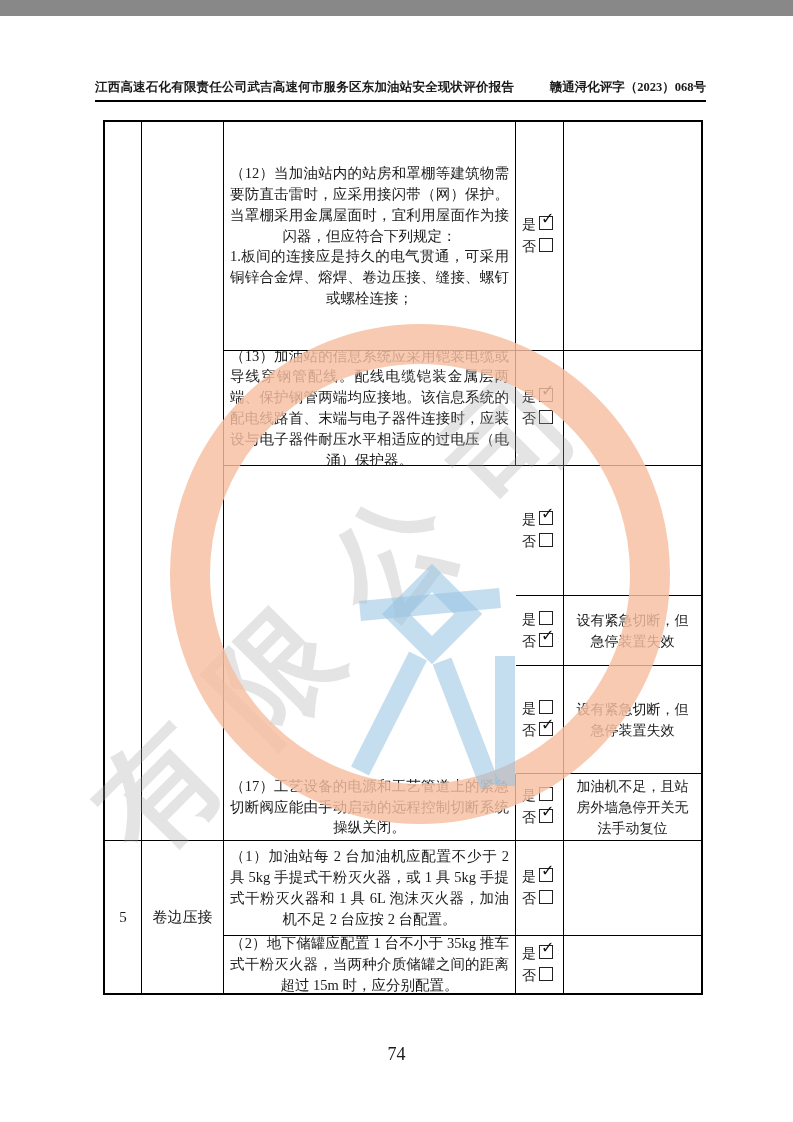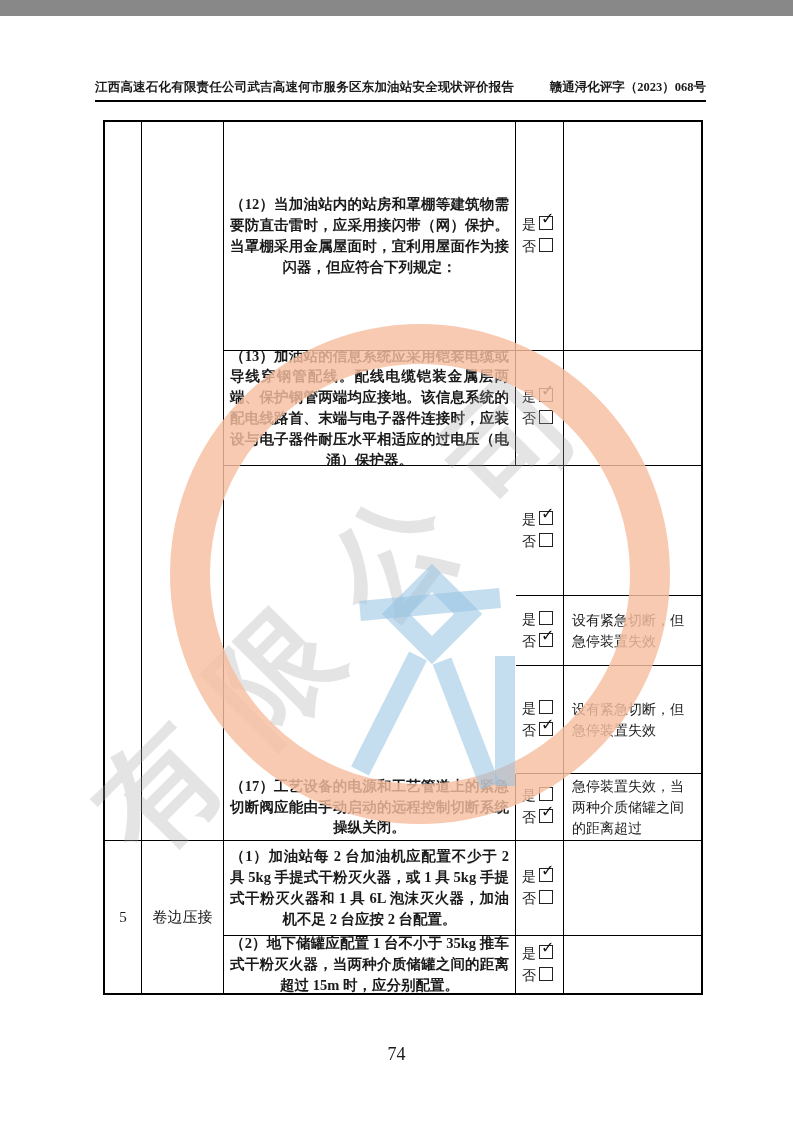--- a/index.html
+++ b/index.html
@@ -30,24 +30,24 @@
          grid-template-rows:95px 57px;}
   .cell{border-right:1px solid #000; border-bottom:1px solid #000;
         box-sizing:border-box; display:flex; flex-direction:column; justify-content:center;
         overflow:hidden;}
   .no-r{border-right:none;}
   .no-b{border-bottom:none;}
   .c-span{grid-column:1; grid-row:1 / span 6; border-bottom:none;}
   .c-span2{grid-column:2; grid-row:1 / span 6; border-bottom:none;}
   .s-span{grid-column:1; grid-row:1 / span 2; border-bottom:none;}
   .s-span2{grid-column:2; grid-row:1 / span 2; border-bottom:none;}
-  .c-text{padding:1px 6px;font-weight:bold;}
+  .c-text{padding:1px 6px;}
   .c-text p{margin:0; text-align:justify; text-align-last:center;}
   .c-ans{padding-left:6px; font-size:14px; line-height:22px;}
-  .c-remark{padding:0 8px; text-align:left; font-size:14px; line-height:21px;}
+  .c-remark{padding:0 8px; text-align:center; font-size:14px; line-height:21px;}
   .c-remark p{margin:0;}
   .c-center{align-items:center; text-align:center; font-size:15px;}
   .ans-line{white-space:nowrap;}
   .cb{display:inline-block; width:12px; height:12px; border:1.5px solid #222;
       position:relative; vertical-align:-1px; margin-left:3px; background:#fff;}
   .cb.checked::after{content:"\2713"; position:absolute; left:1px; top:-9px;
       font-size:16px; font-weight:bold; color:#111;
       font-family:"DejaVu Sans",sans-serif;}
   
   .ftr{position:absolute; left:0; top:1028px; width:100%; text-align:center;
@@ -74,20 +74,21 @@
   </div>
 
   <div class="tbl">
 
     <div class="upper">
       <div class="cell c-span"></div>
       <div class="cell c-span2"></div>
 
       <div class="cell c-text" style="grid-column:3;grid-row:1">
         <p>（12）当加油站内的站房和罩棚等建筑物需要防直击雷时，应采用接闪带（网）保护。当罩棚采用金属屋面时，宜利用屋面作为接闪器，但应符合下列规定：</p>
+        <p>1.板间的连接应是持久的电气贯通，可采用铜锌合金焊、熔焊、卷边压接、缝接、螺钉或螺栓连接；</p>
       </div>
       <div class="cell c-ans" style="grid-column:4;grid-row:1">
         <div class="ans-line"><span>是</span><span class="cb checked"></span></div>
         <div class="ans-line"><span>否</span><span class="cb"></span></div>
       </div>
       <div class="cell c-remark no-r" style="grid-column:5;grid-row:1">
         <p></p>
       </div>
 
       <div class="cell c-text" style="grid-column:3;grid-row:2">
@@ -126,21 +127,21 @@
       </div>
 
       <div class="cell c-text no-b" style="grid-column:3;grid-row:6">
         <p>（17）工艺设备的电源和工艺管道上的紧急切断阀应能由手动启动的远程控制切断系统操纵关闭。</p>
       </div>
       <div class="cell c-ans no-b" style="grid-column:4;grid-row:6">
         <div class="ans-line"><span>是</span><span class="cb"></span></div>
         <div class="ans-line"><span>否</span><span class="cb checked"></span></div>
       </div>
       <div class="cell c-remark no-r no-b" style="grid-column:5;grid-row:6">
-        <p>急停装置失效，当两种介质储罐之间的距离超过</p>
+        <p>加油机不足，且站房外墙急停开关无法手动复位</p>
       </div>
     </div>
 
     <div class="lower">
       <div class="cell s-span c-center">
         <span>5</span>
       </div>
       <div class="cell s-span2 c-center">
         <span>卷边压接</span>
       </div>

